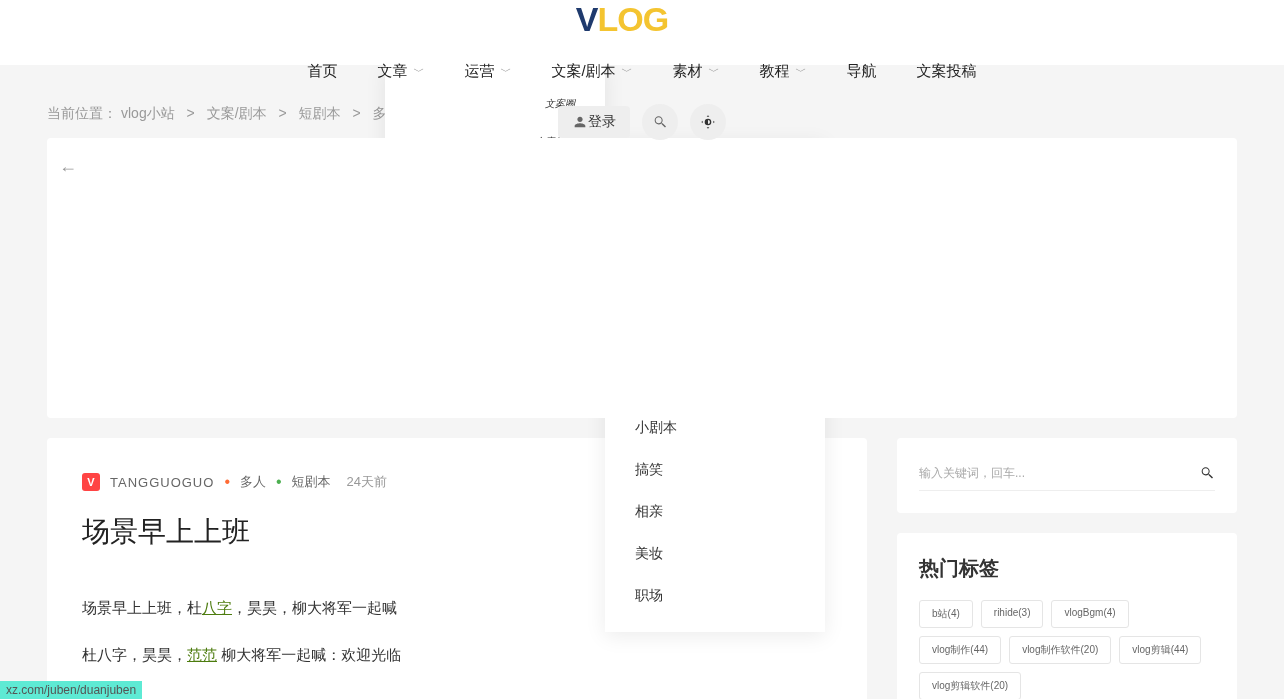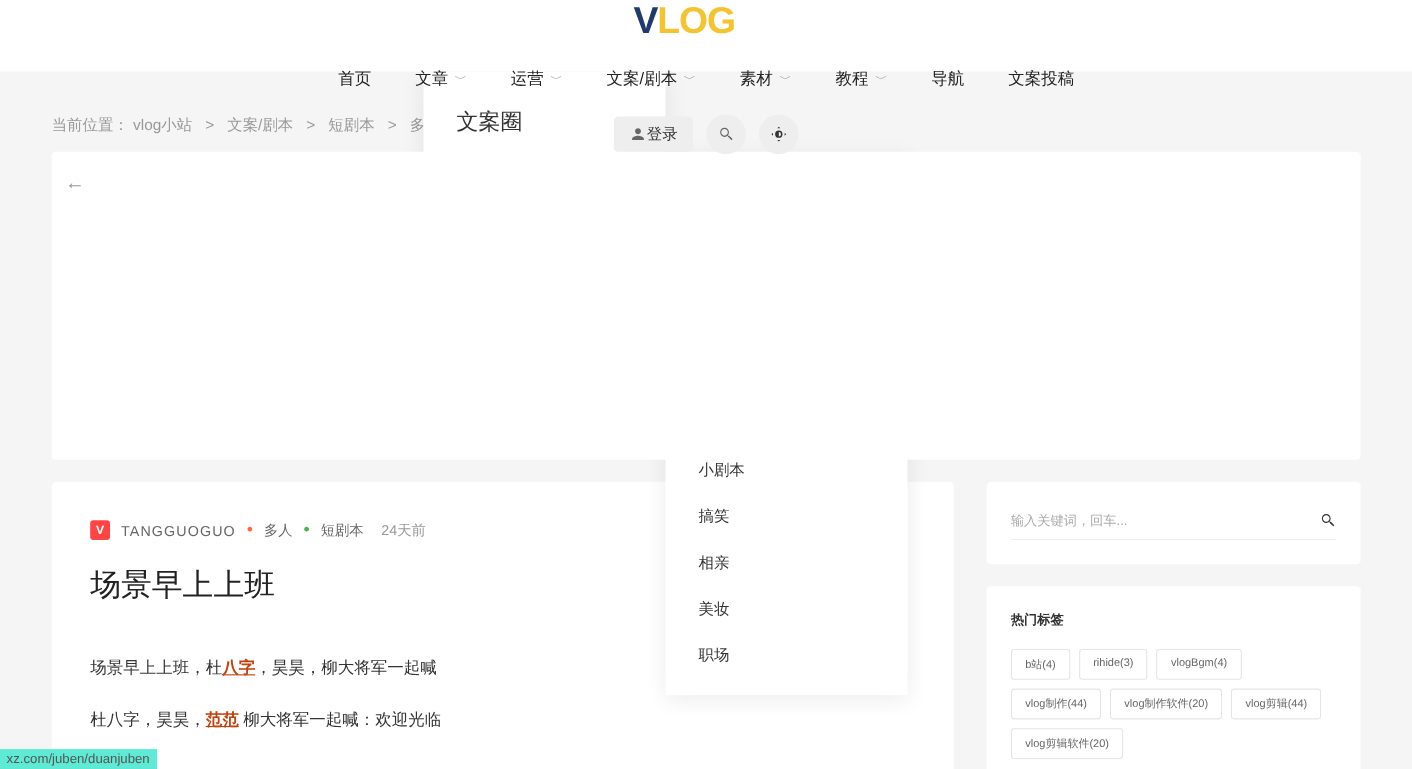--- a/index.html
+++ b/index.html
@@ -9,47 +9,47 @@
 .logo-v{color:#1f3a6d;}
 .logo-log{color:#f4c430;}
 .nav{display:flex;flex:1;}
 .nav-item{padding:0 20px;color:#222;font-size:15px;font-weight:500;cursor:pointer;display:flex;align-items:center;height:65px;}
 .chev{margin-left:6px;font-size:11px;color:#999;}
 .hdr-right{display:flex;align-items:center;gap:12px;}
 .login-btn{background:#eee;border-radius:4px;padding:7px 14px;display:flex;align-items:center;font-size:14px;cursor:pointer;}
 .icon-btn{width:36px;height:36px;border-radius:50%;background:#eee;display:flex;align-items:center;justify-content:center;cursor:pointer;}
 .dropdown{position:absolute;background:#fff;box-shadow:0 4px 20px rgba(0,0,0,0.08);min-width:220px;}
 .dd1{top:65px;left:385px;padding:20px 0;}
-.dd1 .dd-item{padding:12px 30px;font-size:20px;color:#333;cursor:pointer;display:flex;justify-content:flex-start;align-items:center;}
+.dd1 .dd-item{padding:12px 30px;font-size:10px;color:#333;cursor:pointer;display:flex;justify-content:flex-end;align-items:center;font-style:italic;}
 .dd1 .dd-item.hov{color:#1f3a6d;font-weight:500;}
 .dd2{top:140px;left:605px;padding:15px 0;min-width:220px;}
 .dd2 .dd-item{padding:12px 30px;font-size:14px;color:#333;cursor:pointer;}
 .container{max-width:1230px;margin:0 auto;padding:20px;}
 .breadcrumb{color:#999;font-size:14px;padding:20px 0 15px;}
 .breadcrumb span{margin:0 4px;}
 .hero{background:#fff;height:280px;border-radius:4px;position:relative;}
 .hero-arrow{position:absolute;left:12px;top:18px;color:#999;font-size:18px;cursor:pointer;}
 .content-row{display:flex;gap:30px;margin-top:20px;}
 .article{background:#fff;flex:1;padding:35px;border-radius:4px;}
 .meta{display:flex;align-items:center;gap:10px;font-size:13px;margin-bottom:22px;}
 .avatar{width:18px;height:18px;background:#ff4444;border-radius:3px;display:inline-flex;align-items:center;justify-content:center;color:#fff;font-size:11px;font-weight:bold;}
 .author{color:#666;letter-spacing:1px;}
 .dot-o{color:#ff6b35;font-size:16px;}
 .dot-g{color:#4caf50;font-size:16px;}
 .cat{color:#666;}
 .time{color:#999;margin-left:6px;}
 .title{font-size:28px;font-weight:500;color:#222;margin-bottom:40px;}
 .body p{line-height:2.2;color:#333;font-size:15px;margin-bottom:14px;}
-.lk{color:#c2410c;text-decoration:underline;font-weight:700;}
+.lk{color:#4d7c0f;text-decoration:underline;font-weight:400;}
 .sidebar{width:340px;}
 .side-box{background:#fff;border-radius:4px;padding:22px;margin-bottom:20px;}
 .search-wrap{display:flex;align-items:center;border-bottom:1px solid #eee;padding-bottom:4px;}
 .search-input{flex:1;border:none;outline:none;font-size:12px;padding:6px 0;color:#333;}
 .search-input::placeholder{color:#aaa;}
-.side-title{font-size:12px;font-weight:600;margin-bottom:18px;}
+.side-title{font-size:20px;font-weight:600;margin-bottom:18px;}
 .tags{display:flex;flex-wrap:wrap;gap:8px;}
 .tag{border:1px solid #e5e5e5;border-radius:3px;padding:6px 12px;font-size:10px;color:#666;cursor:pointer;}
 .svg-icn{width:16px;height:16px;}
 </style>
 </head>
 <body>
 
 <div class="header">
   <div class="logo">
     <span class="logo-v">V</span><span class="logo-log">LOG</span>

